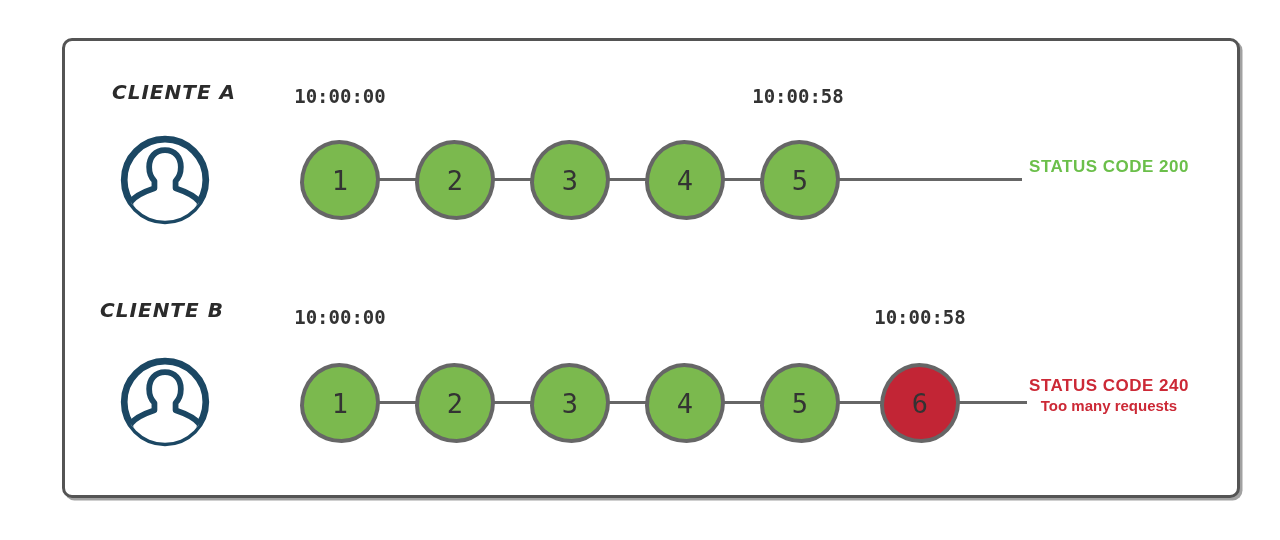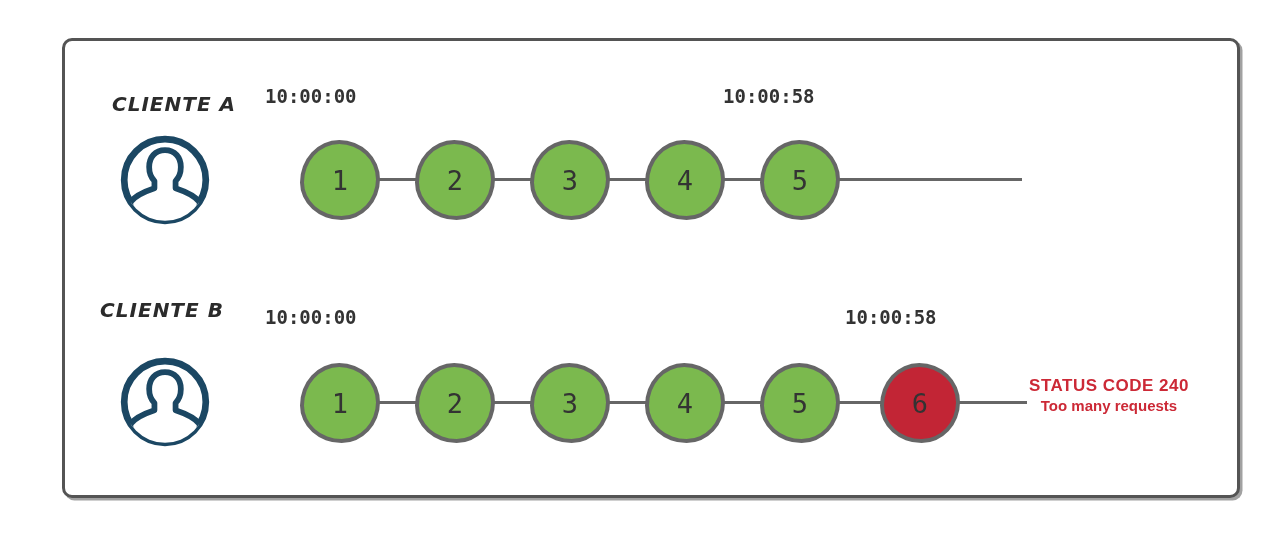--- a/index.html
+++ b/index.html
@@ -41,21 +41,21 @@
   }
   .avatar {
     position: absolute;
     width: 96px;
     height: 96px;
     z-index: 3;
   }
   .timestamp {
     position: absolute;
     width: 150px;
-    text-align: left;
+    text-align: center;
     font-family: "DejaVu Sans Mono", monospace;
     font-weight: bold;
     font-size: 19px;
     color: #333333;
     z-index: 3;
   }
   .timeline-line {
     position: absolute;
     height: 3px;
     background: #666666;
@@ -97,21 +97,21 @@
   .status.red { color: #cc2936; }
 </style>
 </head>
 <body>
 
 <div class="canvas">
 
   <div class="frame"></div>
 
   <div>
-    <div class="client-label" style="left:94px; top:92px">CLIENTE A</div>
+    <div class="client-label" style="left:94px; top:80px">CLIENTE A</div>
 
     <svg class="avatar" style="left:117px; top:132px" viewBox="0 0 100 100">
       <defs>
           <clipPath id="avclipA">
             <circle cx="50" cy="50" r="42.5"></circle>
           </clipPath>
         </defs>
       <circle cx="50" cy="50" r="42.5" fill="#ffffff" stroke="#1b4763" stroke-width="7"></circle>
       <g clip-path="url(#avclipA)" fill="#ffffff" stroke="#1b4763" stroke-width="6" stroke-linejoin="round">
         <path d="M50 19 c-10.5 0 -16.5 7.5 -16.5 17.5 c0 6.5 2.5 11.5 5.5 14.5 l0 7.5 c-9 3 -20.5 8 -25 14.5 l0 24 l72 0 l0 -24 c-4.5 -6.5 -16 -11.5 -25 -14.5 l0 -7.5 c3 -3 5.5 -8 5.5 -14.5 c0 -10 -6 -17.5 -16.5 -17.5 z"></path>
@@ -133,20 +133,21 @@
       <span>3</span>
     </div>
     <div class="circle ok" style="left:645px; top:140px">
       <span>4</span>
     </div>
     <div class="circle ok" style="left:760px; top:140px">
       <span>5</span>
     </div>
 
     <div class="status green" style="left:1014px; top:157px">
+      <div class="status-line1">STATUS CODE 200</div>
     </div>
   </div>
 
   <div>
     <div class="client-label" style="left:82px; top:298px">CLIENTE B</div>
 
     <svg class="avatar" style="left:117px; top:354px" viewBox="0 0 100 100">
       <defs>
           <clipPath id="avclipB">
             <circle cx="50" cy="50" r="42.5"></circle>

